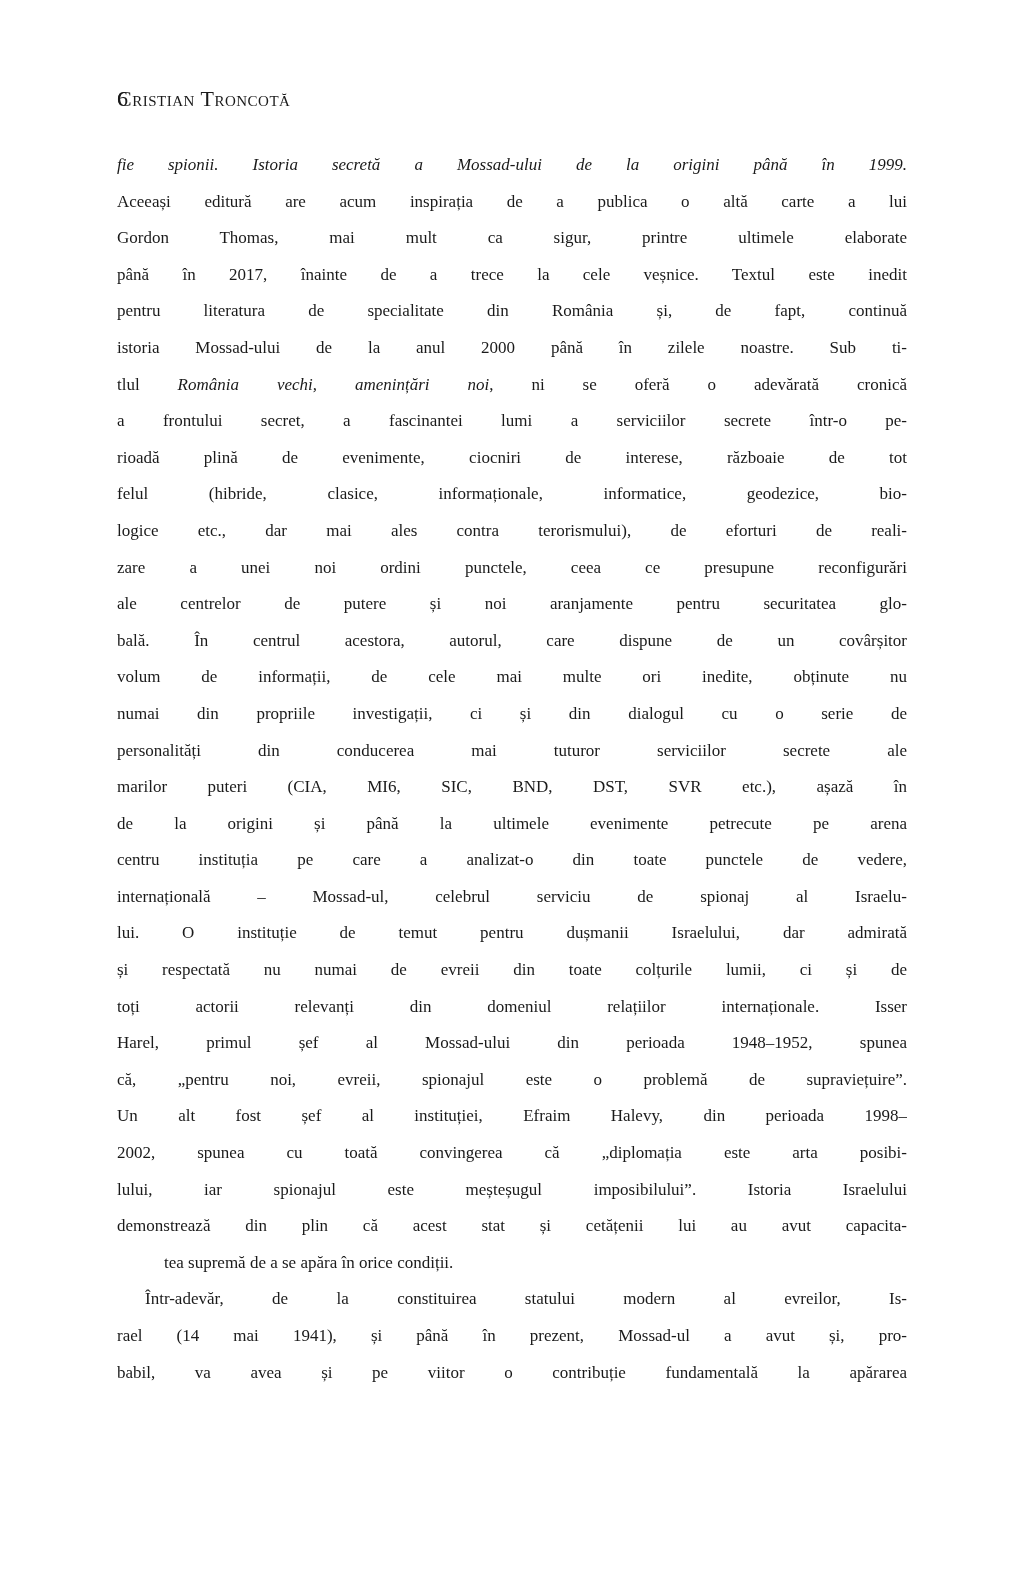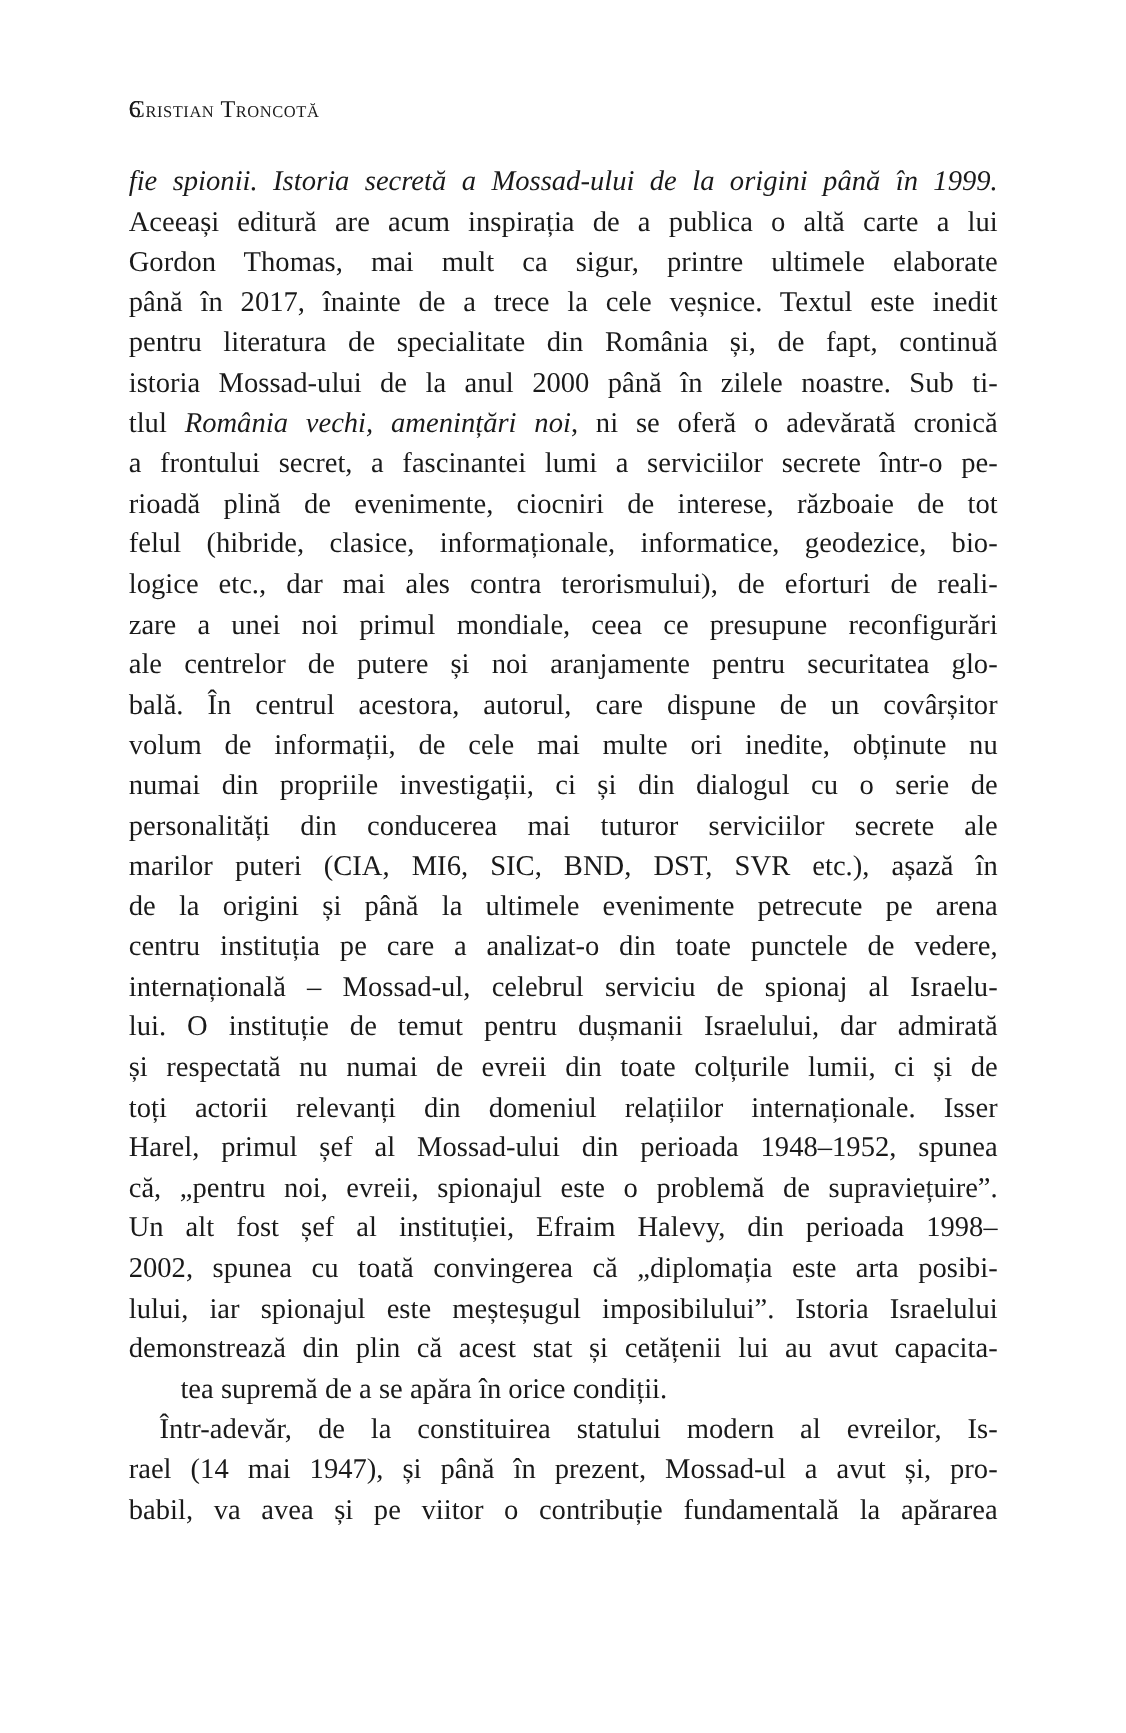--- a/index.html
+++ b/index.html
@@ -1,21 +1,21 @@
 <!DOCTYPE html>
 <html><head>
 <meta charset="utf-8">
 <style>
   html, body { margin: 0; padding: 0; background: #ffffff; }
   body { width: 1024px; height: 1575px; position: relative; overflow: hidden; font-family: "Liberation Serif", "DejaVu Serif", serif; color: #1a1a1a; }
   .header { position: absolute; top: 86px; left: 117px; width: 790px; height: 30px; }
   .page-num { position: absolute; left: 0; top: 0; font-size: 22px; }
   .running-head { position: absolute; left: 0; right: 0; top: 0; font-size: 22px; font-variant: small-caps; letter-spacing: 0.5px; }
   .body-text { position: absolute; top: 147px; left: 117px; width: 790px; }
-  .line { height: 36.6px; line-height: 36.6px; font-size: 26px; white-space: nowrap; text-align: justify; text-align-last: justify; overflow: hidden; }
+  .line { height: 36.6px; line-height: 36.6px; font-size: 17px; white-space: nowrap; text-align: justify; text-align-last: justify; overflow: hidden; }
   .line.last { text-align-last: left; margin-left: 47px; }
   .line.indent { padding-left: 28px; }
   .line i { font-style: italic; }
 </style>
 </head>
 <body>
 
 <div class="header">
   <span class="page-num">6</span>
   <span class="running-head">Cristian Troncotă</span>
@@ -26,36 +26,36 @@
     <div class="line"><span>Aceeași editură are acum inspirația de a publica o altă carte a lui</span></div>
     <div class="line"><span>Gordon Thomas, mai mult ca sigur, printre ultimele elaborate</span></div>
     <div class="line"><span>până în 2017, înainte de a trece la cele veșnice. Textul este inedit</span></div>
     <div class="line"><span>pentru literatura de specialitate din România și, de fapt, continuă</span></div>
     <div class="line"><span>istoria Mossad-ului de la anul 2000 până în zilele noastre. Sub ti-</span></div>
     <div class="line"><span>tlul </span><i>România vechi, amenințări noi</i><span>, ni se oferă o adevărată cronică</span></div>
     <div class="line"><span>a frontului secret, a fascinantei lumi a serviciilor secrete într-o pe-</span></div>
     <div class="line"><span>rioadă plină de evenimente, ciocniri de interese, războaie de tot</span></div>
     <div class="line"><span>felul (hibride, clasice, informaționale, informatice, geodezice, bio-</span></div>
     <div class="line"><span>logice etc., dar mai ales contra terorismului), de eforturi de reali-</span></div>
-    <div class="line"><span>zare a unei noi primul mondiale, ceea ce presupune reconfigurări</span></div>
+    <div class="line"><span>zare a unei noi ordini punctele, ceea ce presupune reconfigurări</span></div>
     <div class="line"><span>ale centrelor de putere și noi aranjamente pentru securitatea glo-</span></div>
     <div class="line"><span>bală. În centrul acestora, autorul, care dispune de un covârșitor</span></div>
     <div class="line"><span>volum de informații, de cele mai multe ori inedite, obținute nu</span></div>
     <div class="line"><span>numai din propriile investigații, ci și din dialogul cu o serie de</span></div>
     <div class="line"><span>personalități din conducerea mai tuturor serviciilor secrete ale</span></div>
     <div class="line"><span>marilor puteri (CIA, MI6, SIC, BND, DST, SVR etc.), așază în</span></div>
     <div class="line"><span>de la origini și până la ultimele evenimente petrecute pe arena</span></div>
     <div class="line"><span>centru instituția pe care a analizat-o din toate punctele de vedere,</span></div>
     <div class="line"><span>internațională – Mossad-ul, celebrul serviciu de spionaj al Israelu-</span></div>
     <div class="line"><span>lui. O instituție de temut pentru dușmanii Israelului, dar admirată</span></div>
     <div class="line"><span>și respectată nu numai de evreii din toate colțurile lumii, ci și de</span></div>
     <div class="line"><span>toți actorii relevanți din domeniul relațiilor internaționale. Isser</span></div>
     <div class="line"><span>Harel, primul șef al Mossad-ului din perioada 1948–1952, spunea</span></div>
     <div class="line"><span>că, „pentru noi, evreii, spionajul este o problemă de supraviețuire”.</span></div>
     <div class="line"><span>Un alt fost șef al instituției, Efraim Halevy, din perioada 1998–</span></div>
     <div class="line"><span>2002, spunea cu toată convingerea că „diplomația este arta posibi-</span></div>
     <div class="line"><span>lului, iar spionajul este meșteșugul imposibilului”. Istoria Israelului</span></div>
     <div class="line"><span>demonstrează din plin că acest stat și cetățenii lui au avut capacita-</span></div>
     <div class="line last"><span>tea supremă de a se apăra în orice condiții.</span></div>
     <div class="line indent"><span>Într-adevăr, de la constituirea statului modern al evreilor, Is-</span></div>
-    <div class="line"><span>rael (14 mai 1947), și până în prezent, Mossad-ul a avut și, pro-</span></div>
+    <div class="line"><span>rael (14 mai 1941), și până în prezent, Mossad-ul a avut și, pro-</span></div>
     <div class="line"><span>babil, va avea și pe viitor o contribuție fundamentală la apărarea</span></div>
   </div>
 
 </body></html>

